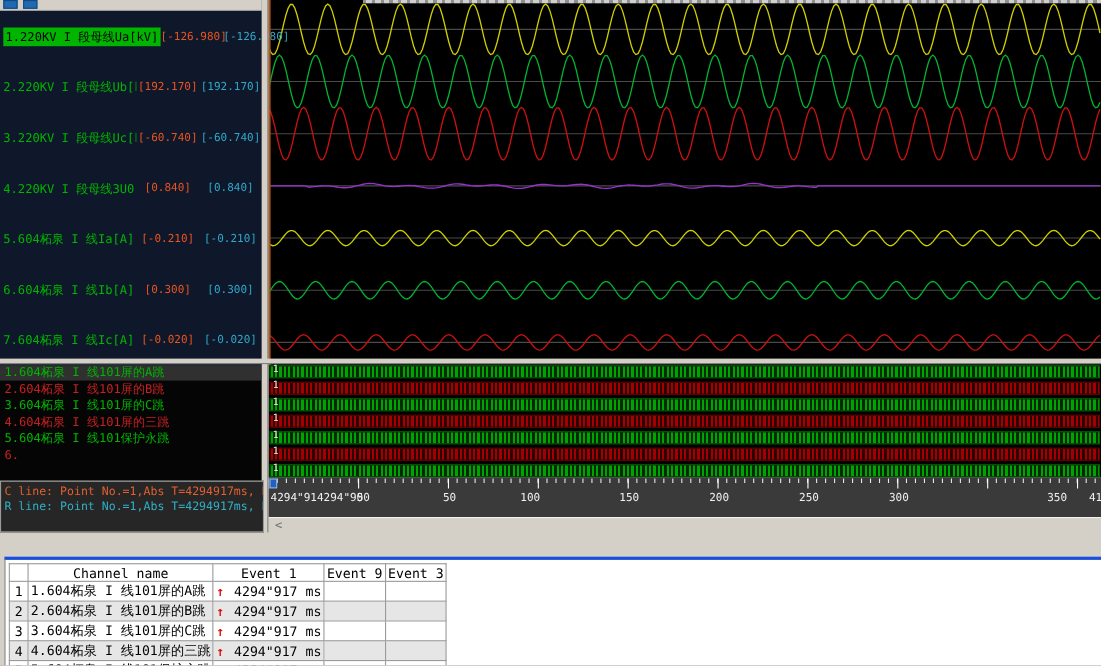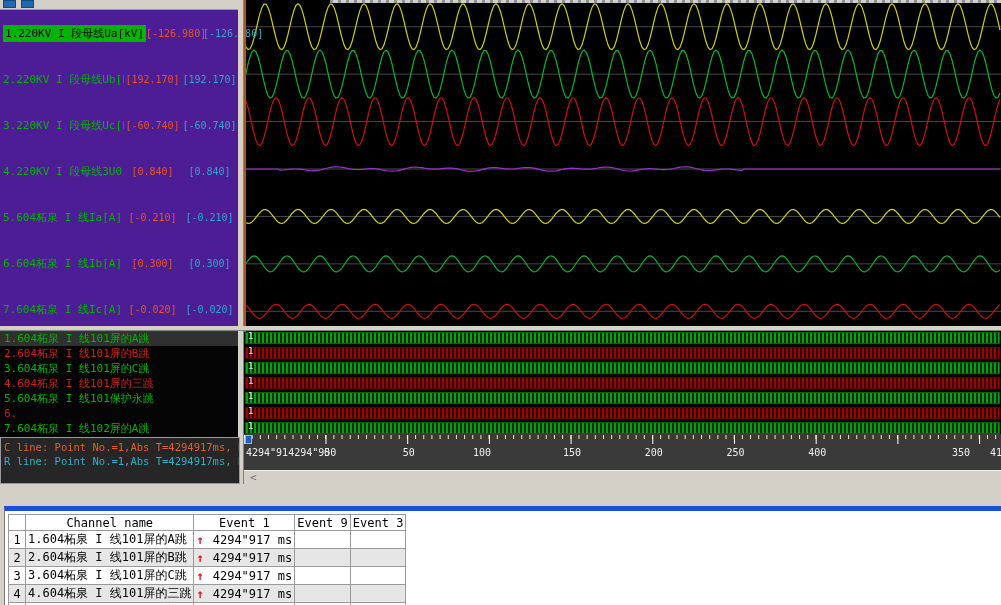--- a/index.html
+++ b/index.html
@@ -6,21 +6,21 @@
   body { background:#888; font-family:"DejaVu Sans Mono","Liberation Mono",monospace; }
   #app { position:relative; width:1001px; height:605px; background:#d4d0c8; overflow:hidden; }
 
   
   #toolbar { position:absolute; left:0; top:0; width:238px; height:10px; background:#d4d0c8; border-bottom:1px solid #9a9a9a; z-index:4; }
   .tb-btn { position:absolute; top:0; width:13px; height:8px; background:#2068b0; border:1px solid #0f4a80; }
   #titlebar-sliver { position:absolute; left:330px; top:0; right:0; height:3px;
      background:repeating-linear-gradient(90deg,#8f8f8f 0 3px,#cfcfcf 3px 8px); z-index:6; }
 
   
-  #analog-labels { position:absolute; left:0; top:0; width:238px; height:332px; background:#4c1d95; padding-top:10px; z-index:1; }
+  #analog-labels { position:absolute; left:0; top:0; width:238px; height:332px; background:#0f172a; padding-top:10px; z-index:1; }
   .an-row { height:46px; display:flex; align-items:center; padding-left:3px; cursor:default; }
   .an-label { font-size:11px; color:#00b400; white-space:nowrap; overflow:hidden; flex:1; }
   .an-label.selected { background:#00b400; color:#000; flex:0 0 auto; padding:1px 2px; }
   .an-spacer { flex:1; }
   .an-v1 { width:57px; font-size:10px; color:#e85520; text-align:center; white-space:nowrap; }
   .an-v2 { width:57px; font-size:10px; color:#2fa8c8; text-align:center; white-space:nowrap; }
 
   
   #vsplit { position:absolute; left:238px; top:0; width:6px; height:484px; background:#d4d0c8; border-right:1px solid #808080; z-index:3; }
 
@@ -57,21 +57,21 @@
   
   #status-box { position:absolute; left:0; top:437px; width:240px; height:47px; background:#262626; border:1px solid #9a9a9a; z-index:5; padding:2px 3px; overflow:hidden; }
   .st-line { font-size:10.5px; line-height:14px; white-space:nowrap; }
   .st-c { color:#e06030; }
   .st-r { color:#30b0c8; }
   .st-d { color:#e0e0e0; }
 
   
   #bottom { position:absolute; left:0; top:484px; width:1001px; height:121px; background:#d4d0c8; }
   #section-title { position:absolute; left:4px; top:4px; font-size:12px; color:#000; }
-  #table-panel { position:absolute; left:4px; top:22px; right:0; bottom:0; background:#fff; border-top:5px solid #1d4ed8; border-left:1px solid #7a7a7a; overflow:hidden; }
+  #table-panel { position:absolute; left:4px; top:22px; right:0; bottom:0; background:#fff; border-top:3px solid #1d4ed8; border-left:1px solid #7a7a7a; overflow:hidden; }
   #event-table { border-collapse:collapse; table-layout:fixed; margin:3px 0 0 3px; font-size:12px; color:#000; }
   #event-table th, #event-table td { border:1px solid #9a9a9a; height:16px; padding:0 2px; font-weight:normal; white-space:nowrap; overflow:hidden; }
   #event-table th { text-align:center; background:#fff; }
   #event-table tbody tr:nth-child(even) td { background:#e6e6e6; }
   td.c-num { text-align:center; }
   td.c-e1 { padding-left:6px; }
   .arrow { color:#e01010; font-weight:bold; margin-right:9px; }
 </style>
 </head>
 <body>
@@ -148,21 +148,20 @@
 
   <div id="hsplit"></div>
 
   <div id="digital-labels">
       <div class="dg-row dg-green sel">1.604柘泉 I 线101屏的A跳</div>
       <div class="dg-row dg-red">2.604柘泉 I 线101屏的B跳</div>
       <div class="dg-row dg-green">3.604柘泉 I 线101屏的C跳</div>
       <div class="dg-row dg-red">4.604柘泉 I 线101屏的三跳</div>
       <div class="dg-row dg-green">5.604柘泉 I 线101保护永跳</div>
       <div class="dg-row dg-red">6.</div>
-      <div class="dg-row dg-green">7.604柘泉 I 线102屏的A跳</div>
     </div>
 
   <div id="digital-plot">
       <div class="bar green" style="top: 2px;">
         <span class="bar-val">1</span>
       </div>
       <div class="bar red" style="top: 17px;">
         <span class="bar-val">1</span>
       </div>
       <div class="bar green" style="top: 32px;">
@@ -290,21 +289,21 @@
         <line x1="735.6" x2="735.6" y1="1" y2="10" stroke="#ffffff"></line>
       </svg>
     <div class="ruler-label" style="left:2px">4294"914294"950</div>
     <div class="ruler-label" style="left:746px">41</div>
   <div class="ruler-label" style="left: 73px; width: 20px; text-align: center;">0</div>
       <div class="ruler-label" style="left: 154.7px; width: 20px; text-align: center;">50</div>
       <div class="ruler-label" style="left: 228px; width: 20px; text-align: center;">100</div>
       <div class="ruler-label" style="left: 318.1px; width: 20px; text-align: center;">150</div>
       <div class="ruler-label" style="left: 399.8px; width: 20px; text-align: center;">200</div>
       <div class="ruler-label" style="left: 481.5px; width: 20px; text-align: center;">250</div>
-      <div class="ruler-label" style="left: 563.2px; width: 20px; text-align: center;">400</div>
+      <div class="ruler-label" style="left: 563.2px; width: 20px; text-align: center;">300</div>
       <div class="ruler-label" style="left: 659px; width: 20px; text-align: center; margin-left: 48px;">350</div>
     </div>
 
   <div id="hscroll">
     <span id="scroll-left">&lt;</span>
   </div>
 
   <div id="status-box">
     <div class="st-line st-c">C line: Point No.=1,Abs T=4294917ms,  Rel T=42949</div>
     <div class="st-line st-r">R line: Point No.=1,Abs T=4294917ms,  Rel T=42949</div>

